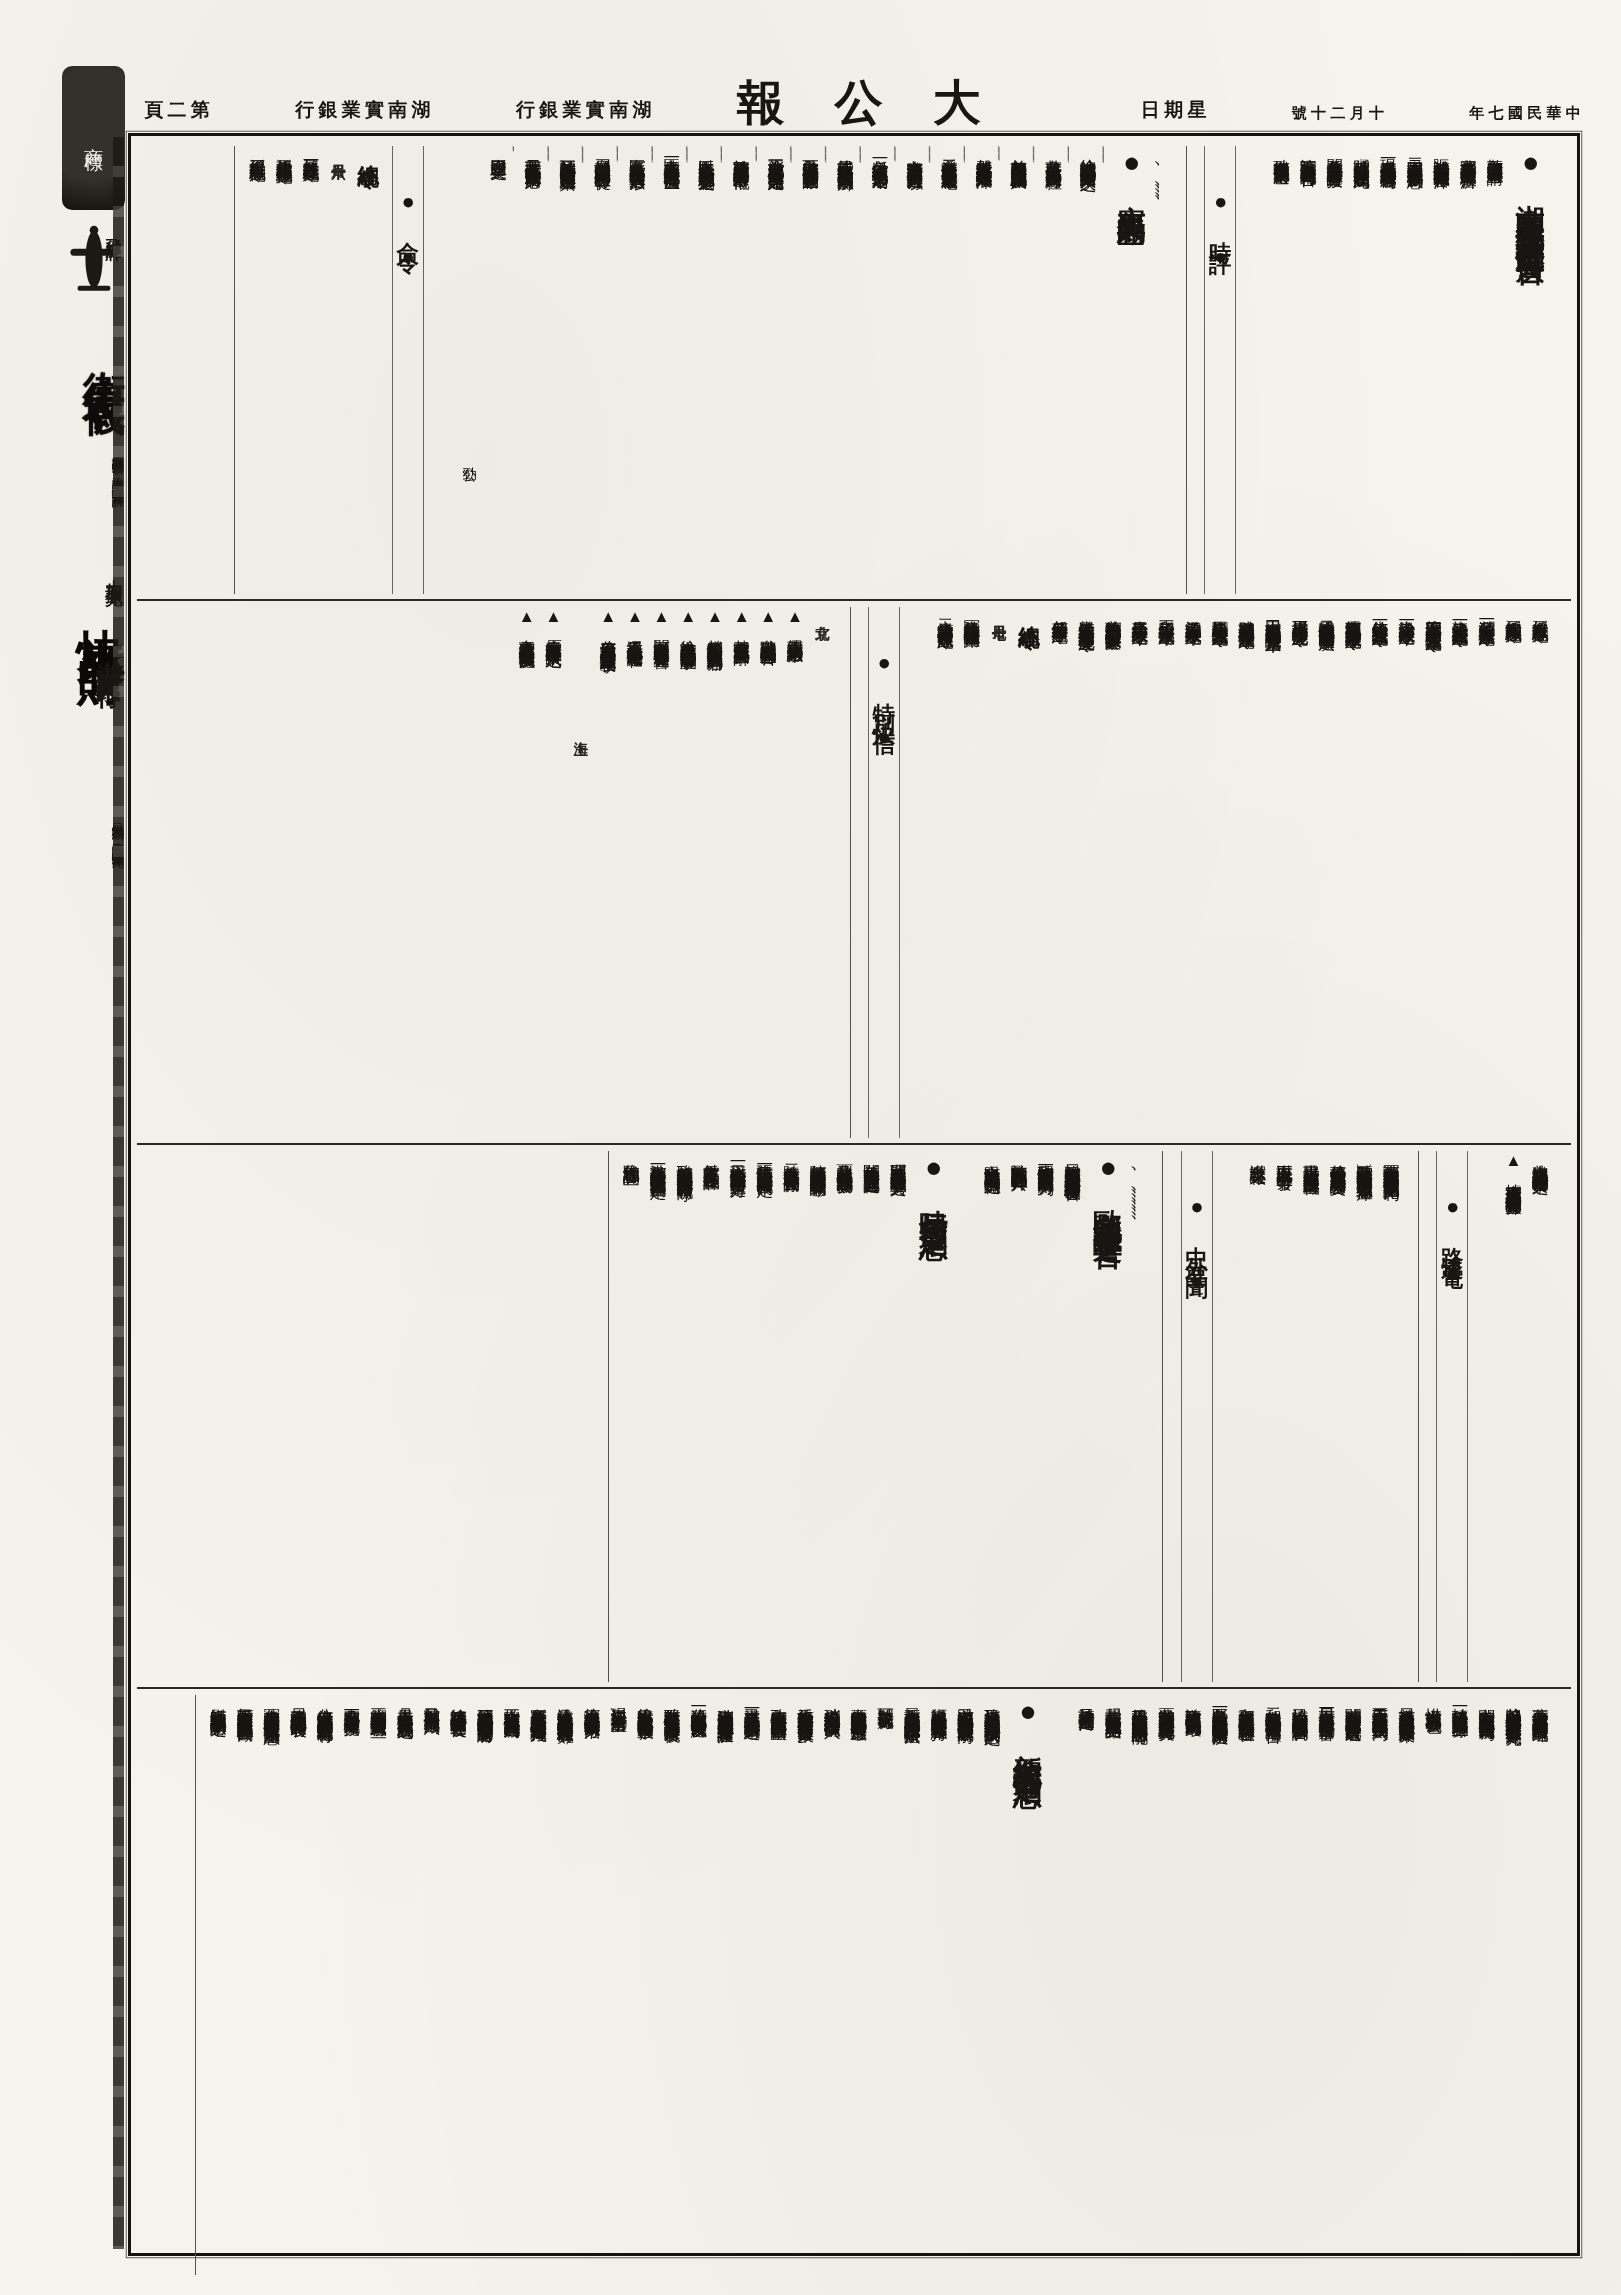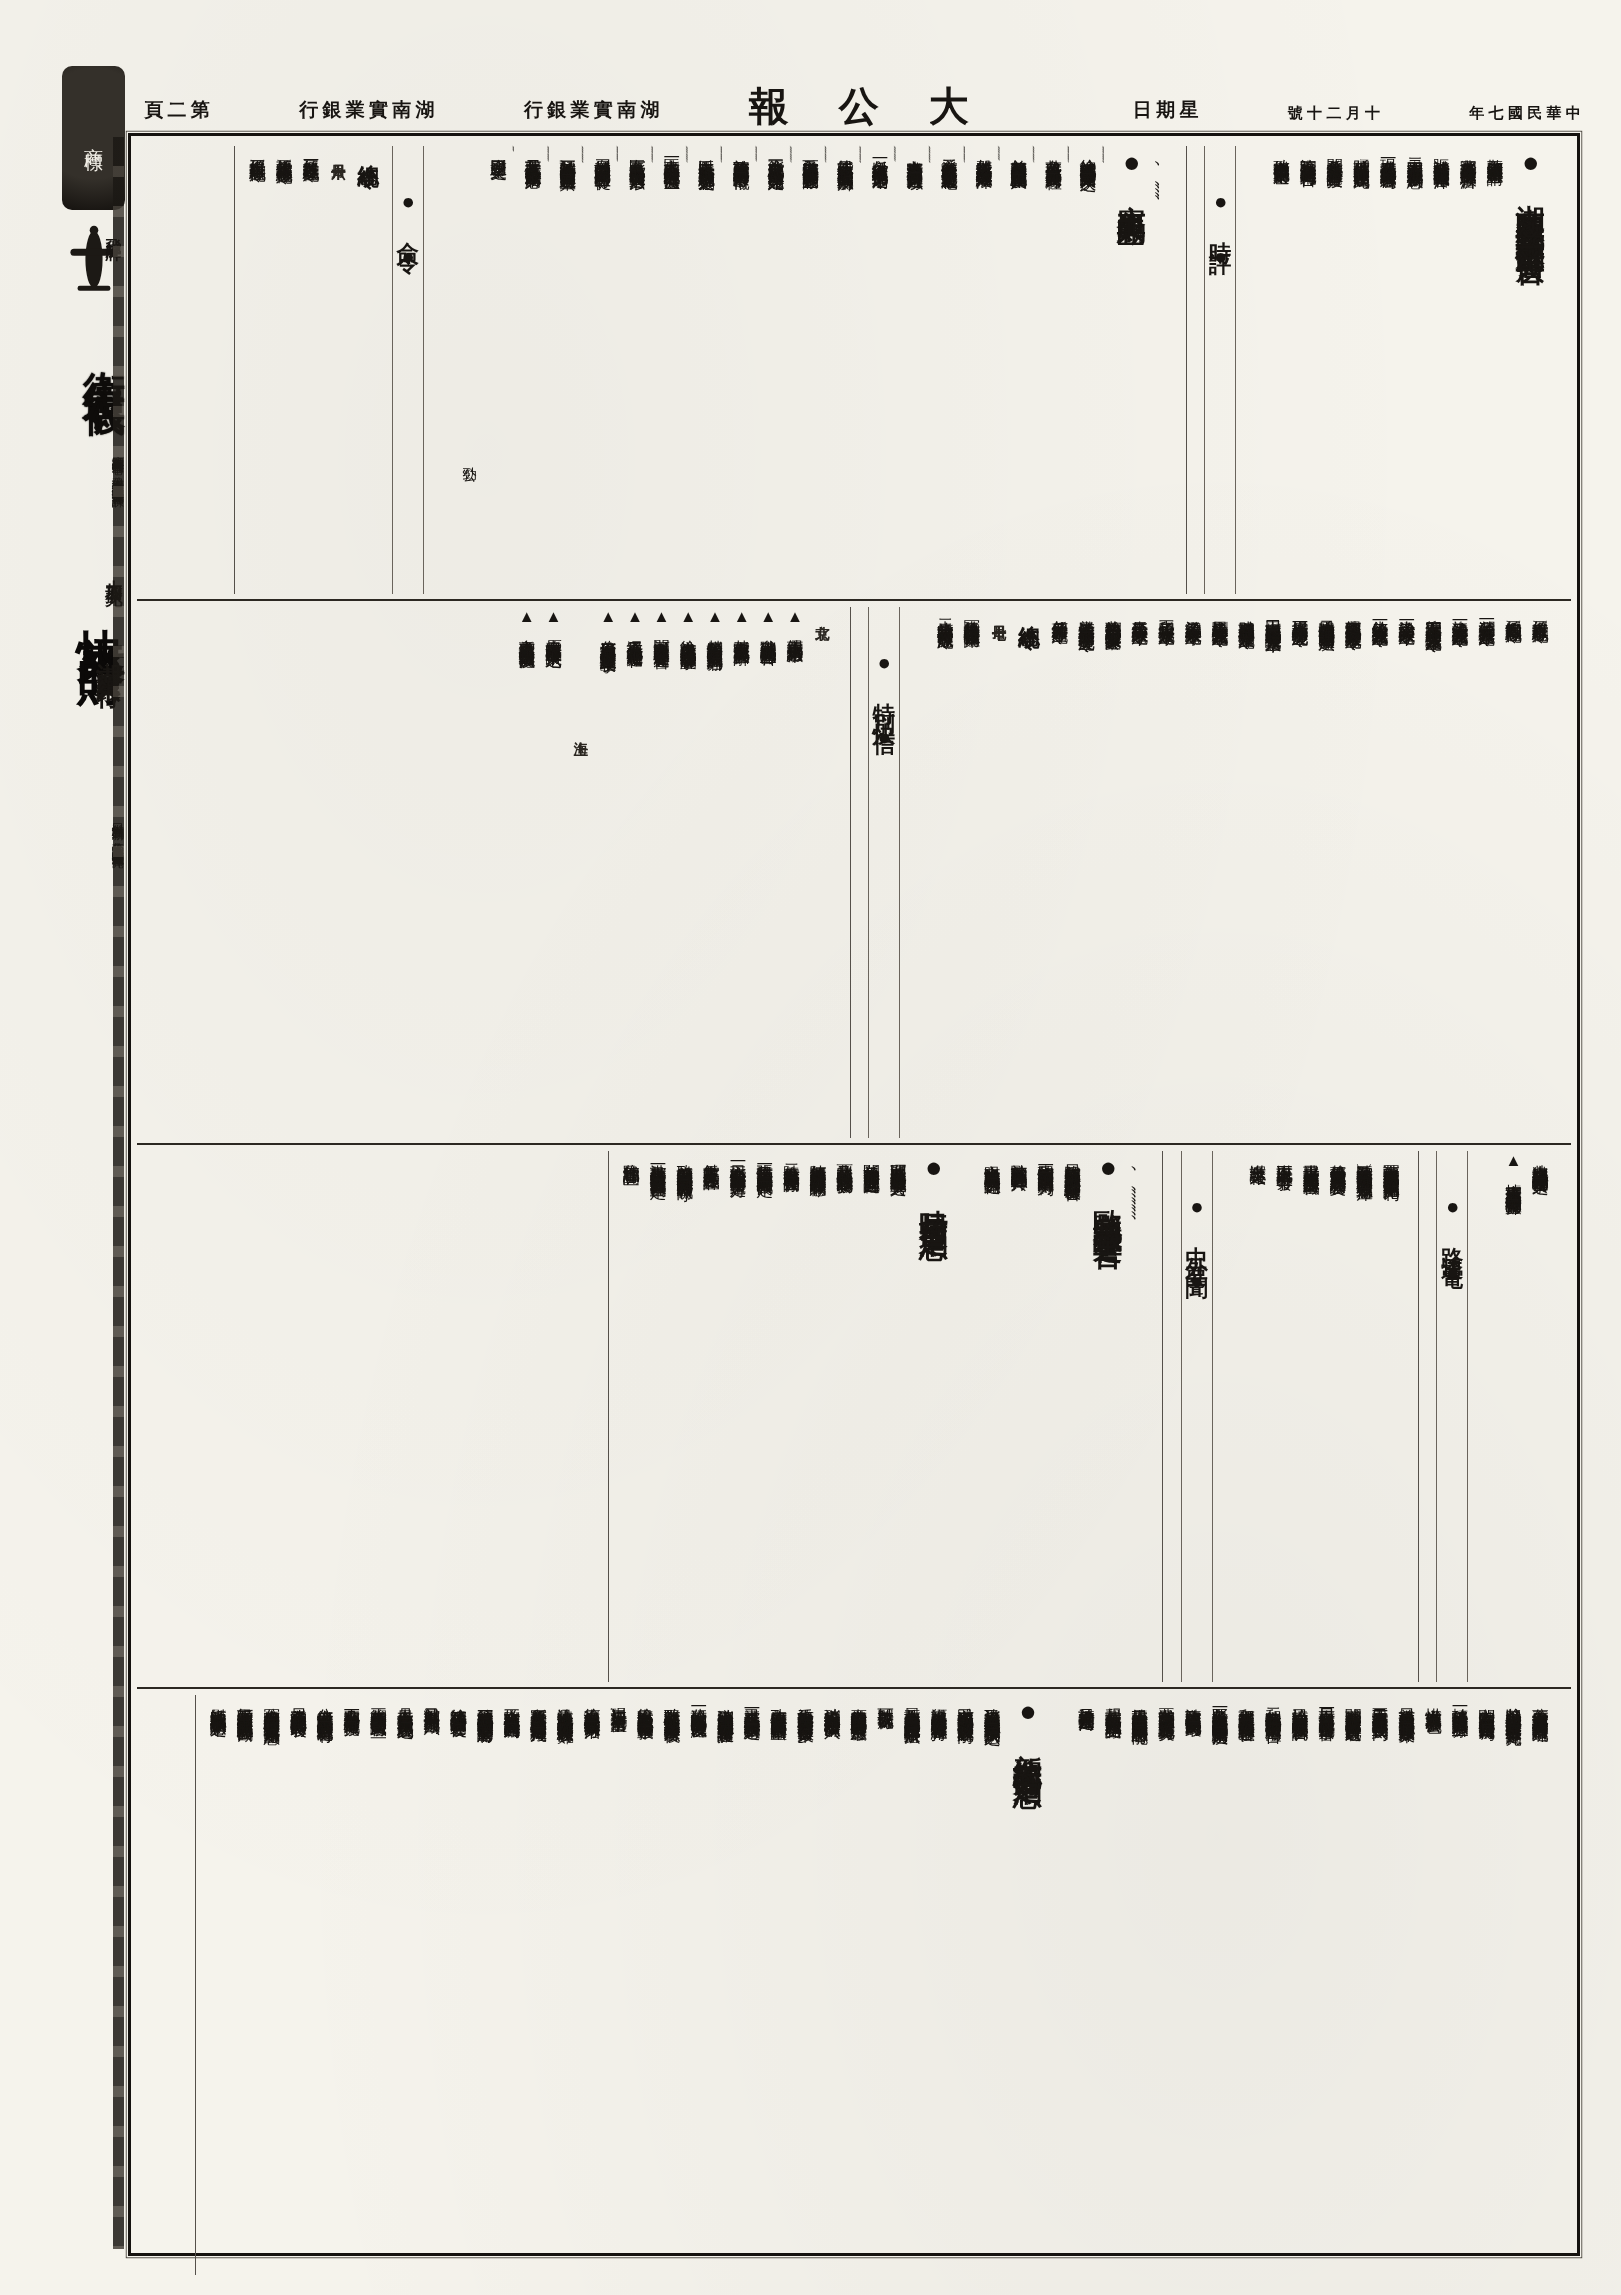--- a/index.html
+++ b/index.html
@@ -7,21 +7,21 @@
     radial-gradient(ellipse at 30% 20%, rgba(0,0,0,0.03), transparent 60%),
     radial-gradient(ellipse at 75% 80%, rgba(0,0,0,0.04), transparent 55%),
     #f5f3ec;
     font-family:"Liberation Serif","DejaVu Serif",serif;color:#181512;overflow:hidden;}
   .rtl{direction:rtl;unicode-bidi:bidi-override;}
 
   
   .masthead{position:absolute;left:137px;top:42px;width:1441px;height:85px;
     display:flex;flex-direction:row-reverse;align-items:flex-end;justify-content:space-between;padding:0 7.2px;}
   .mh-item{font-size:15px;font-weight:bold;letter-spacing:4.3px;white-space:nowrap;padding-bottom:4.3px;}
-  .mh-title{font-size:40px;font-weight:bold;letter-spacing:50px;padding:0 29px 0 0;line-height:1;}
+  .mh-title{font-size:48px;font-weight:bold;letter-spacing:50px;padding:0 29px 0 0;line-height:1;}
   .mh-small{font-size:19px;margin-top:36px;}
 
   
   .frame{position:absolute;left:128px;top:133px;width:1452px;height:2123px;
     border:3.6px solid #15120f;box-shadow:0 0 0 1.4px #f5f3ec,0 0 0 2.2px #3a362f;background:transparent;box-sizing:border-box;padding:4.3px 5.8px;}
   .gutter-shadow{position:absolute;left:113px;top:137px;width:10.8px;height:2112px;
     background:repeating-linear-gradient(180deg,#1b1814 0 29px,#454039 29px 40px);opacity:.85;}
 
   .band{writing-mode:vertical-rl;text-orientation:upright;width:100%;box-sizing:border-box;
     border-bottom:2.2px solid #2c2822;padding:5.8px 4.3px;position:relative;}

